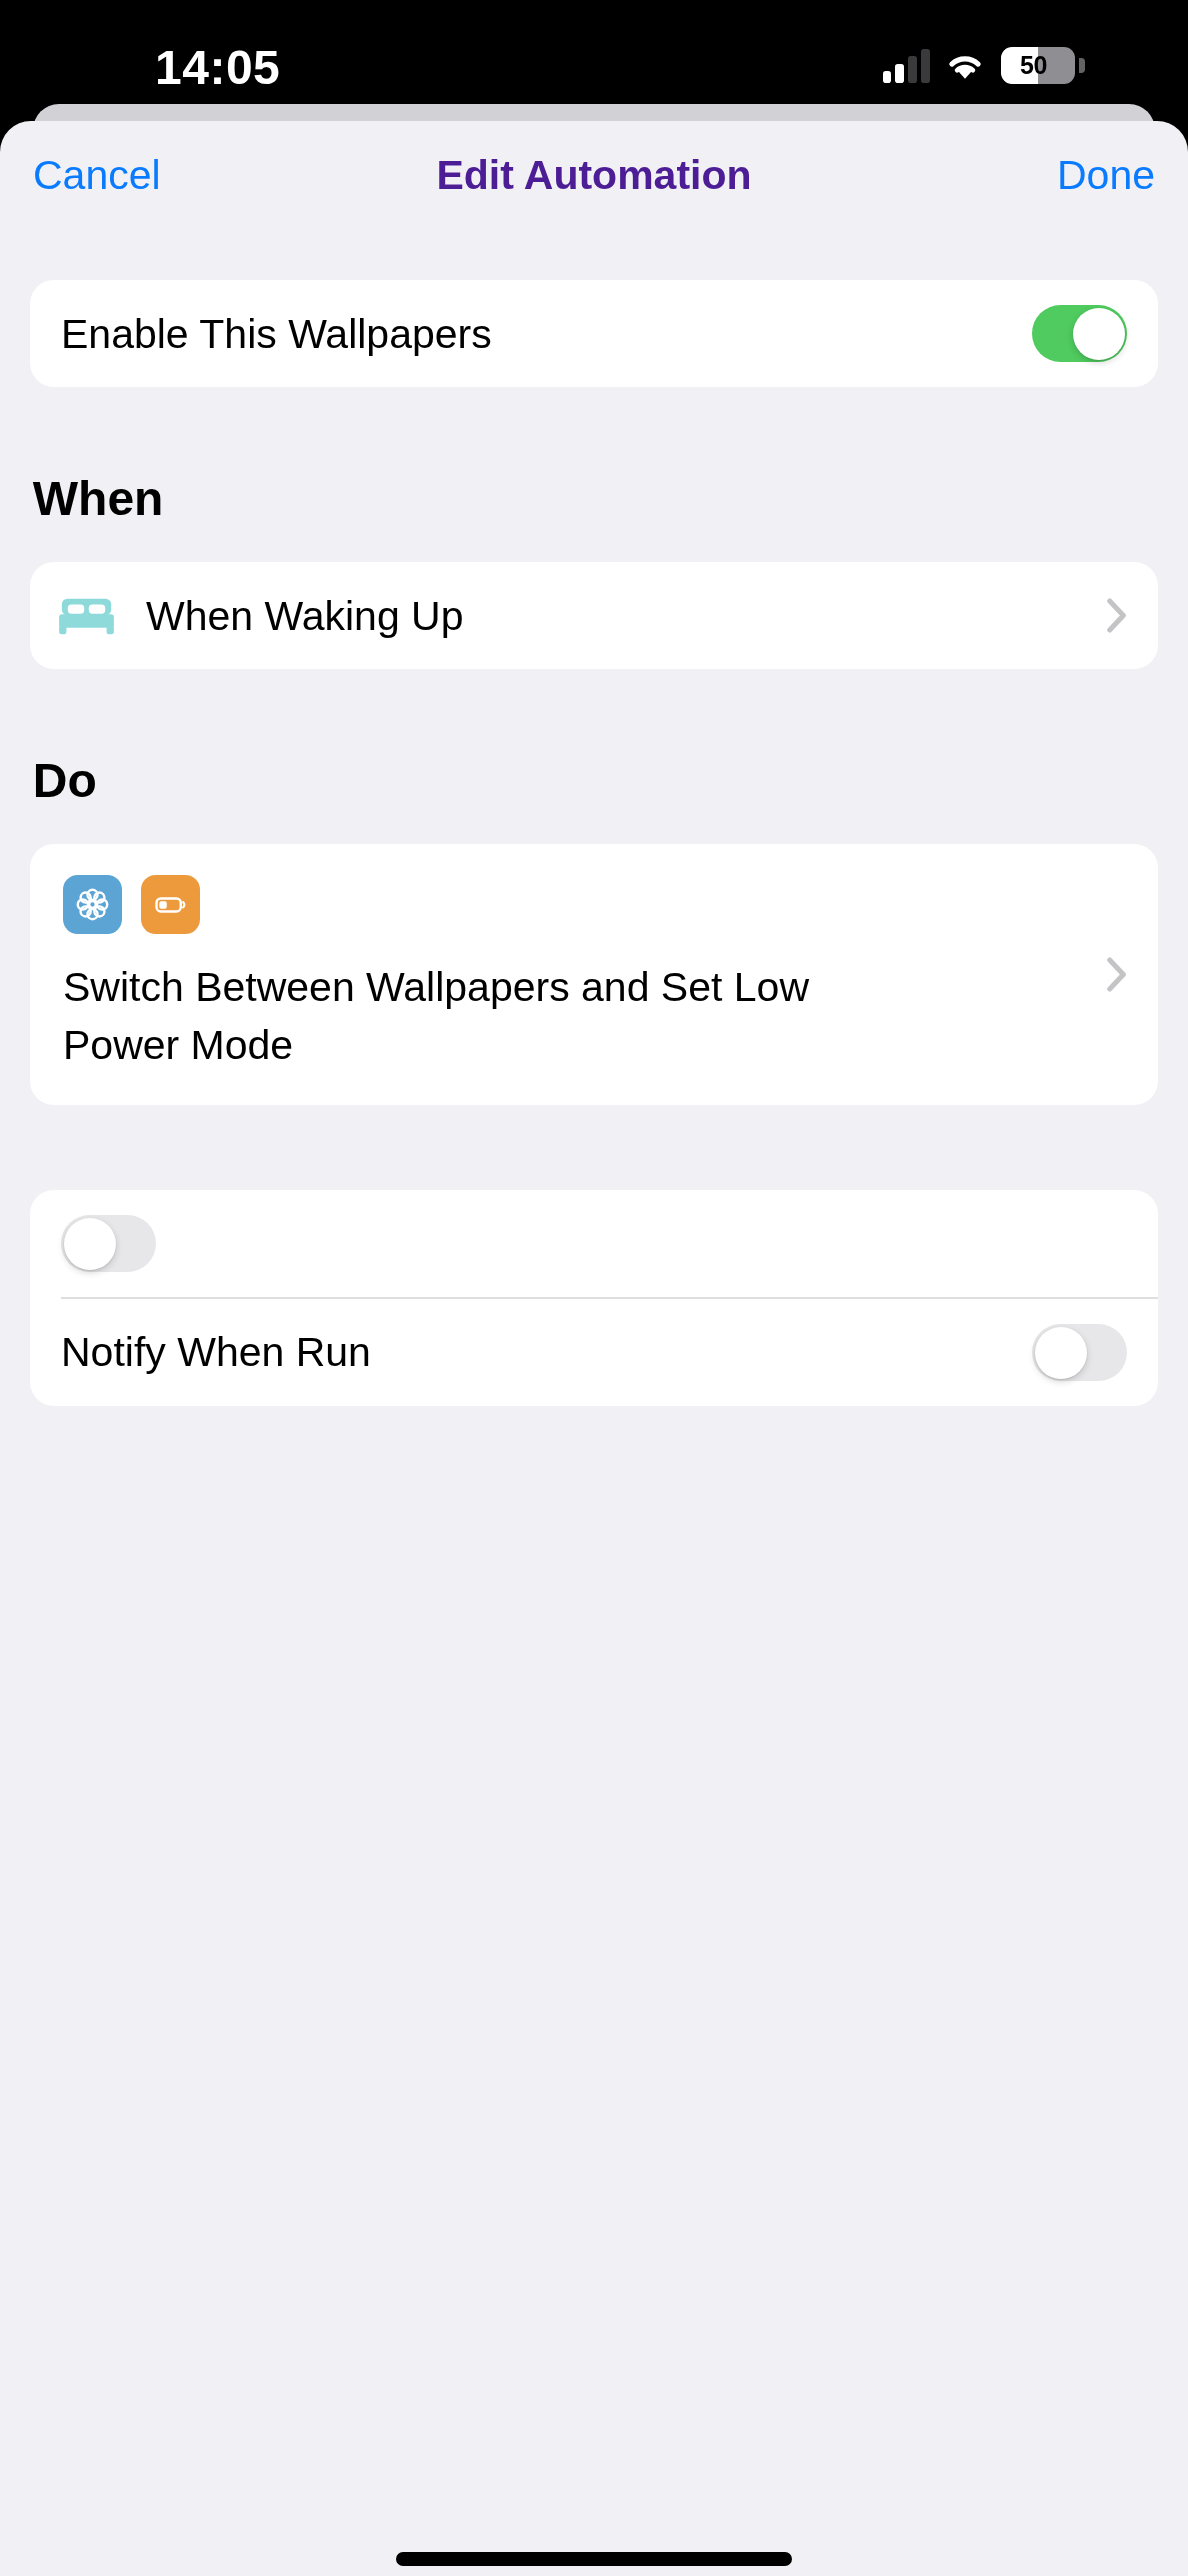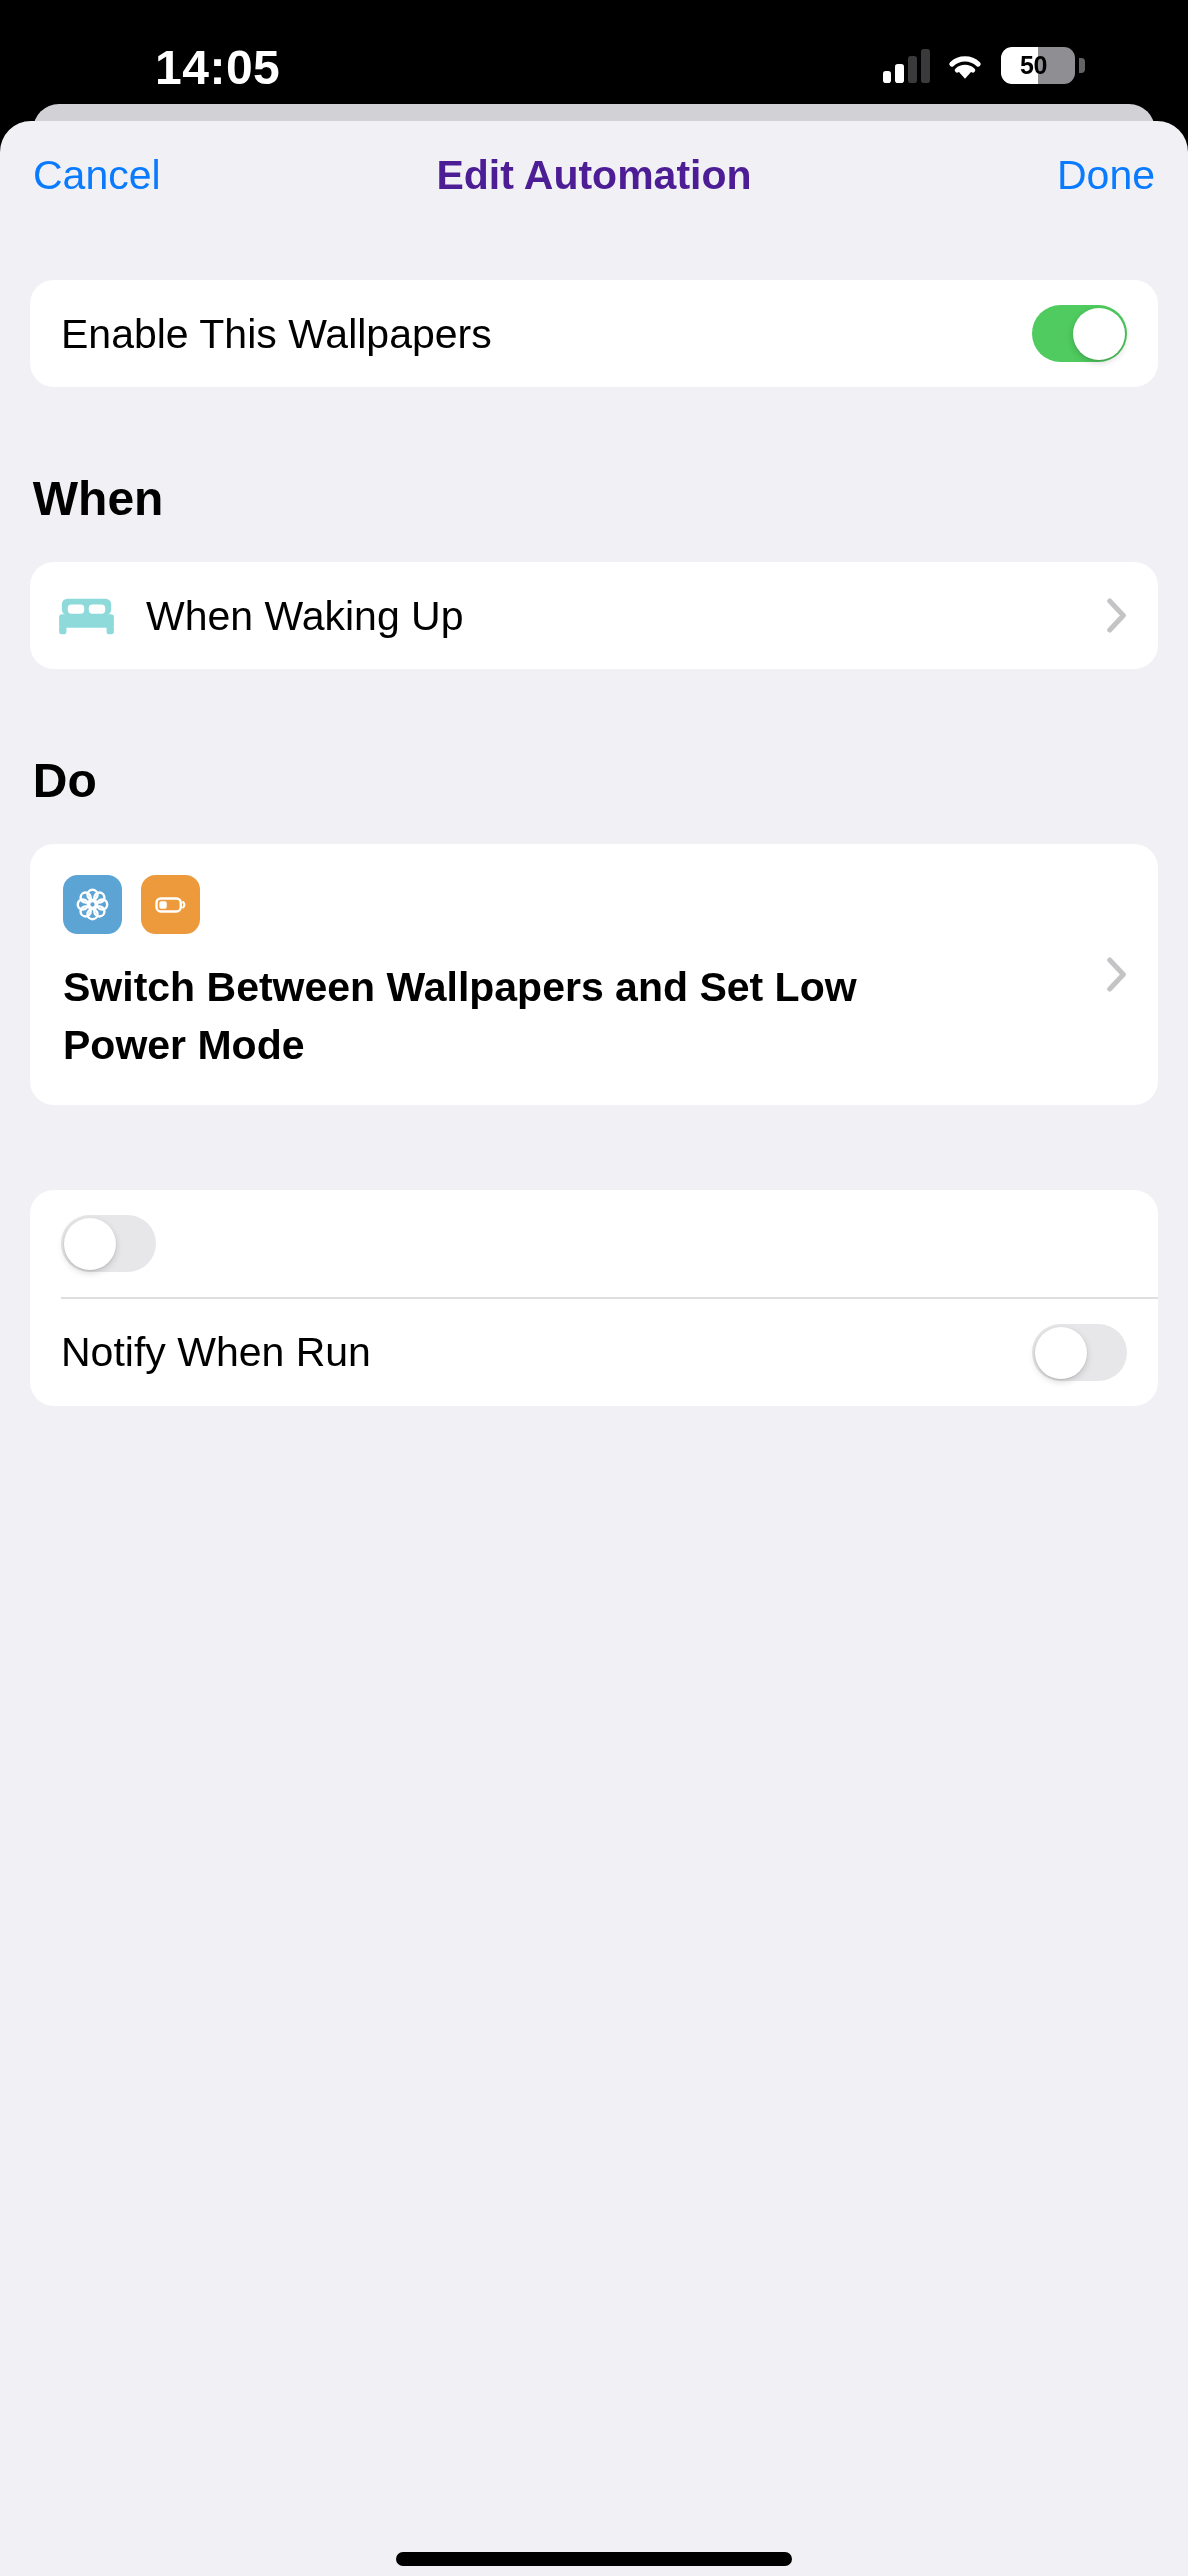--- a/index.html
+++ b/index.html
@@ -207,21 +207,21 @@
   .do-inner { flex:1; }
   .app-icons { display:flex; gap:19.3px; margin-bottom:24px; }
   .app-icon {
     width:59px; height:59px;
     border-radius:14.7px;
     display:flex; align-items:center; justify-content:center;
     flex-shrink:0;
   }
   .do-title {
     font-size:41px;
-    font-weight:700;
+    font-weight:400;
     color:#000;
     line-height:58px;
     max-width:848px;
   }
   .do-chevron {
     width:20px; height:35px;
     flex-shrink:0;
     margin-left:16.6px;
   }
 

